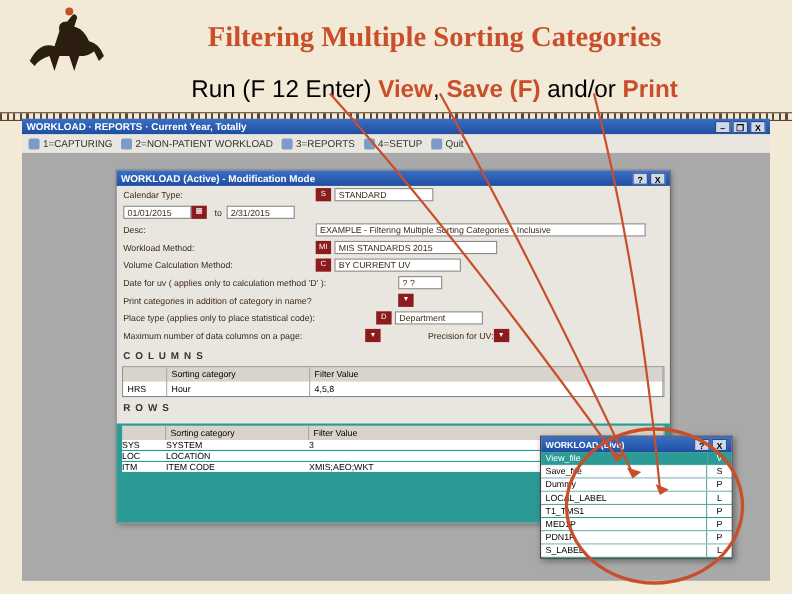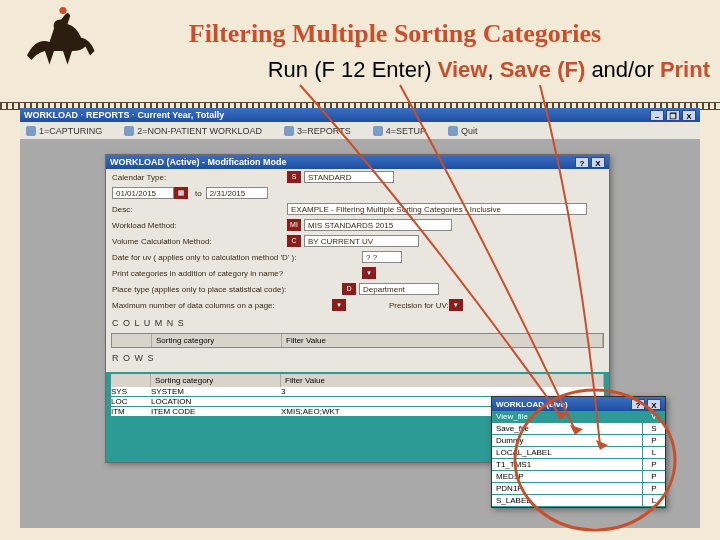--- a/index.html
+++ b/index.html
@@ -1,35 +1,35 @@
 <!DOCTYPE html>
 <html><head>
 <meta charset="utf-8">
 <style>
   *{box-sizing:border-box;margin:0;padding:0;font-family:Arial,sans-serif}
   body{width:720px;height:540px;background:#f2e9d7;position:relative;overflow:hidden}
   .hdr{height:100px;padding:20px 10px;position:relative}
   .horse{position:absolute;left:18px;top:0;width:90px;height:75px}
   .title{font:700 26px/1.1 Georgia,serif;color:#c94e2a;text-align:center;margin-left:70px}
-  .subtitle{font:400 22px/1.2 Georgia,serif;color:#000;text-align:right;margin-left:70px;margin-top:8px}
+  .subtitle{font:400 22px/1.2 Georgia,serif;color:#000;text-align:center;margin-left:70px;margin-top:19px}
   .red{color:#c94e2a;font-weight:700}
   .barb{height:8px;background:repeating-linear-gradient(90deg,#5a4630 0 2px,transparent 2px 6px);border-top:1px solid #5a4630;border-bottom:1px solid #5a4630;margin:2px 0}
   .app{position:absolute;left:20px;top:108px;width:680px;height:420px;background:#a9a9a9;font-size:8px}
   .bluebar{height:14px;background:linear-gradient(#3b6fc4,#1e4ea0);color:#fff;display:flex;align-items:center;padding:0 4px;font-size:9px;font-weight:700}
   .bluebar .wbtn{margin-left:auto;display:flex;gap:2px}
   .wbtn div{width:14px;height:11px;background:#cfd8ea;color:#000;font-size:8px;text-align:center;line-height:11px;border:1px solid #264b8c}
-  .toolbar{height:18px;background:#e9e6df;display:flex;gap:22px;padding:0 6px;border-bottom:1px solid #aaa}
+  .toolbar{height:18px;background:#e9e6df;display:flex;gap:8px;padding:0 6px;border-bottom:1px solid #aaa}
   .tbitem{display:flex;align-items:center;gap:3px;font-size:9px;color:#333}
   .tbico{width:10px;height:10px;background:#7d9bc7;border-radius:2px}
   .modal{position:absolute;left:85px;top:46px;width:505px;background:#e9e6df;border:1px solid #6b6b6b;box-shadow:2px 2px 5px rgba(0,0,0,.3)}
   .fld{display:flex;align-items:center;padding:2px 6px;font-size:8px;color:#3d2a16}
   .fld label{width:175px}
   .ddbtn{width:14px;height:12px;background:#8c1b1b;color:#fff;font-size:7px;text-align:center;line-height:12px;margin-right:3px}
   .txtbox{background:#fff;border:1px solid #888;height:12px;padding:0 3px;font-size:8px;display:inline-flex;align-items:center}
-  .sect{font-weight:400;letter-spacing:1px;font-size:9px;padding:5px 6px;color:#333}
+  .sect{font-weight:700;letter-spacing:1px;font-size:9px;padding:5px 6px;color:#333}
   .grid{border:1px solid #888;margin:0 5px}
   .gh{display:flex;background:#d8d4cc;font-size:8px}
   .gh div,.gr div{padding:2px 4px;border-right:1px solid #aaa}
   .gr{display:flex;background:#fff;font-size:8px}
   .c0{width:40px}.c1{width:130px}.c2{flex:1}
   .tealgrid{background:#2d9b95;padding:2px 5px 5px;margin-top:4px}
   .tgr{display:flex;background:#fff;font-size:8px;border-bottom:1px solid #2d9b95}
   .popup{position:absolute;right:34px;bottom:20px;width:175px;background:#e3e1da;border:1px solid #333;box-shadow:2px 2px 6px rgba(0,0,0,.4)}
   .popup .bluebar{font-size:8px}
   .prow{display:flex;font-size:8px;border-bottom:1px solid #2d9b95}
@@ -139,20 +139,25 @@
         <div class="ddbtn">▾</div>
       </div>
 
     <div class="sect">C O L U M N S</div>
     <div class="grid">
       <div class="gh">
           <div class="c0"></div>
           <div class="c1">Sorting category</div>
           <div class="c2">Filter Value</div>
         </div>
+      <div class="gr">
+          <div class="c0">HRS</div>
+          <div class="c1">Hour</div>
+          <div class="c2">4,5,8</div>
+        </div>
     </div>
 
     <div class="sect">R O W S</div>
     <div class="tealgrid">
       <div class="gh" style="background:#d8d4cc">
           <div class="c0"></div>
           <div class="c1">Sorting category</div>
           <div class="c2">Filter Value</div>
         </div>
       <div class="tgr">

